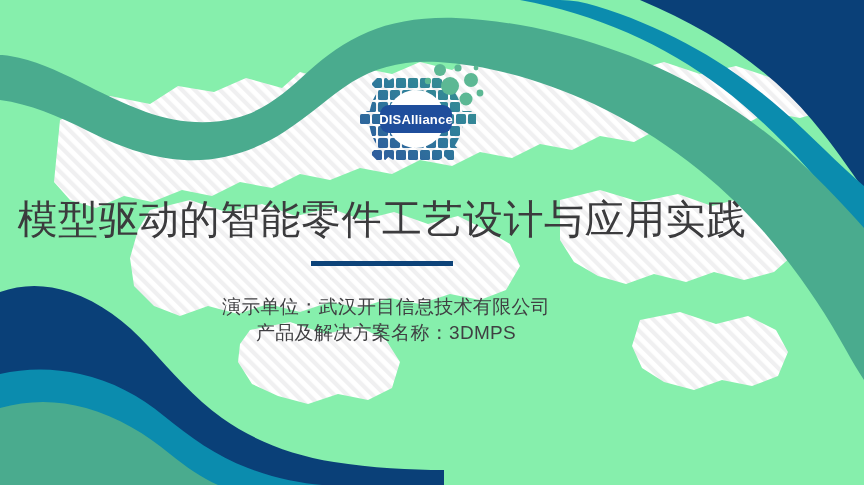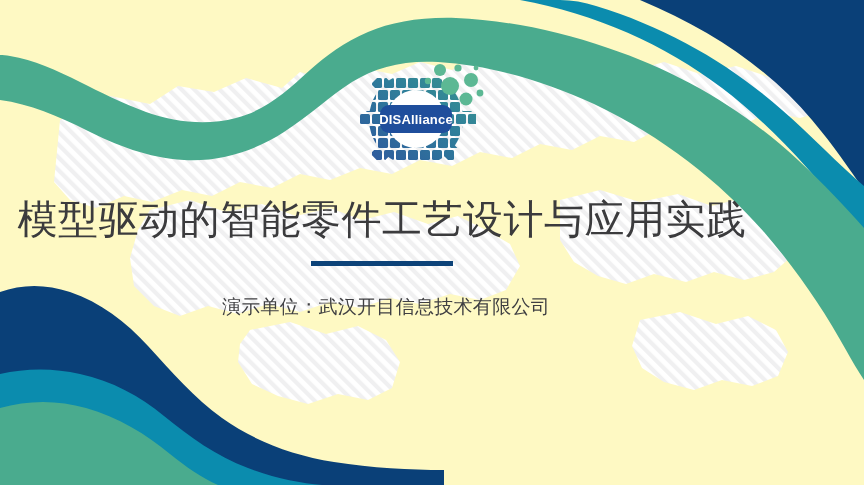--- a/index.html
+++ b/index.html
@@ -9,21 +9,21 @@
   }
   body {
     font-family: "Liberation Sans", "DejaVu Sans", sans-serif;
   }
 
   .slide {
     position: relative;
     width: 864px;
     height: 485px;
     overflow: hidden;
-    background: #fef9c3;
+    background: #86efac;
   }
 
   
   .bg-layer {
     position: absolute;
     inset: 0;
     width: 864px;
     height: 485px;
   }
   .bg-layer svg { display: block; }
@@ -274,15 +274,16 @@
     </svg>
   </div>
 
   <div class="title-block">
     <div class="main-title">模型驱动的智能零件工艺设计与应用实践</div>
     <div class="title-rule"></div>
   </div>
 
   <div class="subtitle-block">
     <div class="subtitle-line">演示单位：武汉开目信息技术有限公司</div>
+    <div class="subtitle-line">产品及解决方案名称：3DMPS</div>
   </div>
 
 </div>
 
 </body></html>

